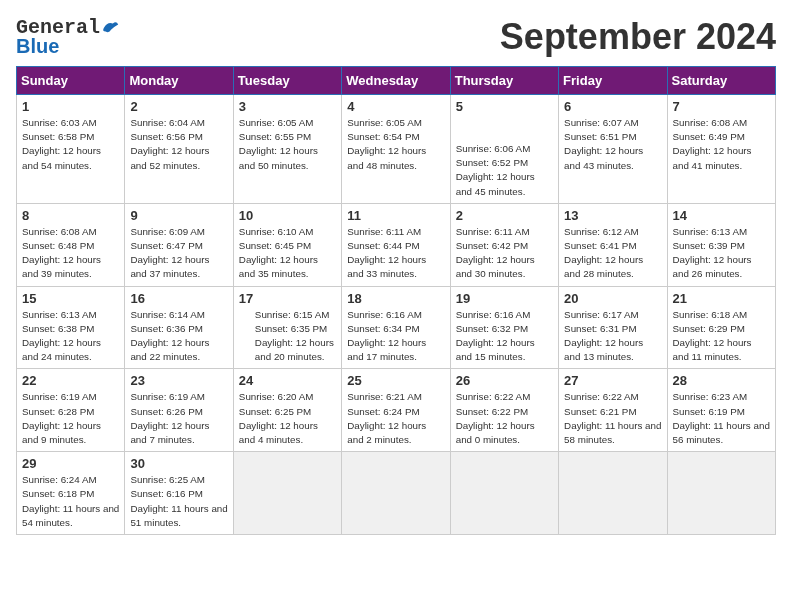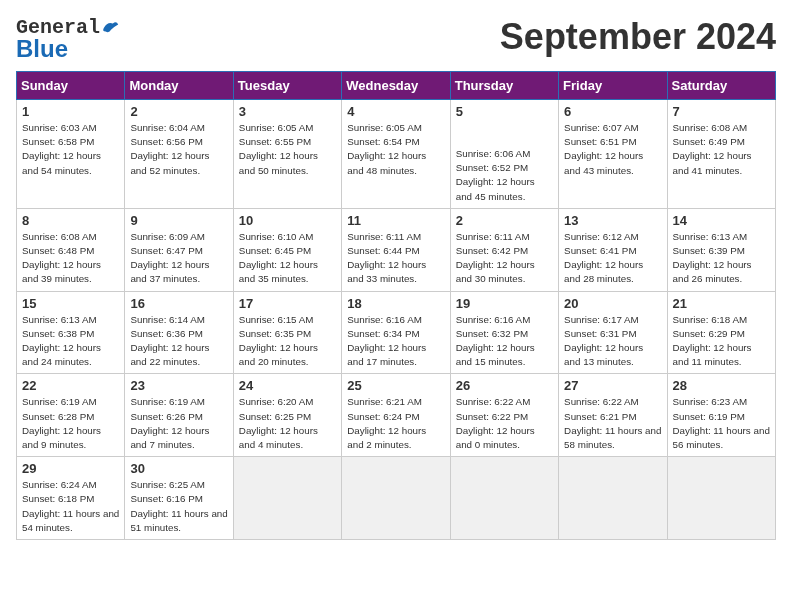--- a/index.html
+++ b/index.html
@@ -90,21 +90,21 @@
 <body>
 
 <div class="header">
   <div class="logo">
     <div class="logo-text">
       <span class="logo-general">General</span>
       <svg class="logo-bird" viewBox="0 0 20 20">
         <path d="M2,10 Q6,3 12,5 Q16,2 18,6 Q14,8 10,12 Q8,16 4,14 Q0,14 2,10Z" fill="#1a6ab5"></path>
       </svg>
     </div>
-    <span class="logo-blue" style="color:#1a6ab5; font-size:24px; font-weight:bold; margin-top:-4px;">Blue</span>
+    <span class="logo-blue" style="color:#1a6ab5; font-size:20px; font-weight:bold; margin-top:-4px;">Blue</span>
   </div>
   <div class="title-block">
     <div class="month-title">September 2024</div>
   </div>
 </div>
 
 <table class="calendar">
   <thead>
     <tr>
     <th>Sunday</th>
@@ -213,21 +213,21 @@
 Daylight: 12 hours and 24 minutes.</div>
         </td>
         <td>
           <span class="day-num">16</span>
           <div class="cell-text" style="white-space: pre-line;">Sunrise: 6:14 AM
 Sunset: 6:36 PM
 Daylight: 12 hours and 22 minutes.</div>
         </td>
         <td>
           <span class="day-num">17</span>
-          <div class="cell-text" style="white-space: pre-line;">Sunrise: 6:15 AM
+          <div class="cell-text" style="white-space: pre-line; margin-left: 16px;">Sunrise: 6:15 AM
 Sunset: 6:35 PM
 Daylight: 12 hours and 20 minutes.</div>
         </td>
         <td>
           <span class="day-num">18</span>
           <div class="cell-text" style="white-space: pre-line;">Sunrise: 6:16 AM
 Sunset: 6:34 PM
 Daylight: 12 hours and 17 minutes.</div>
         </td>
         <td>

